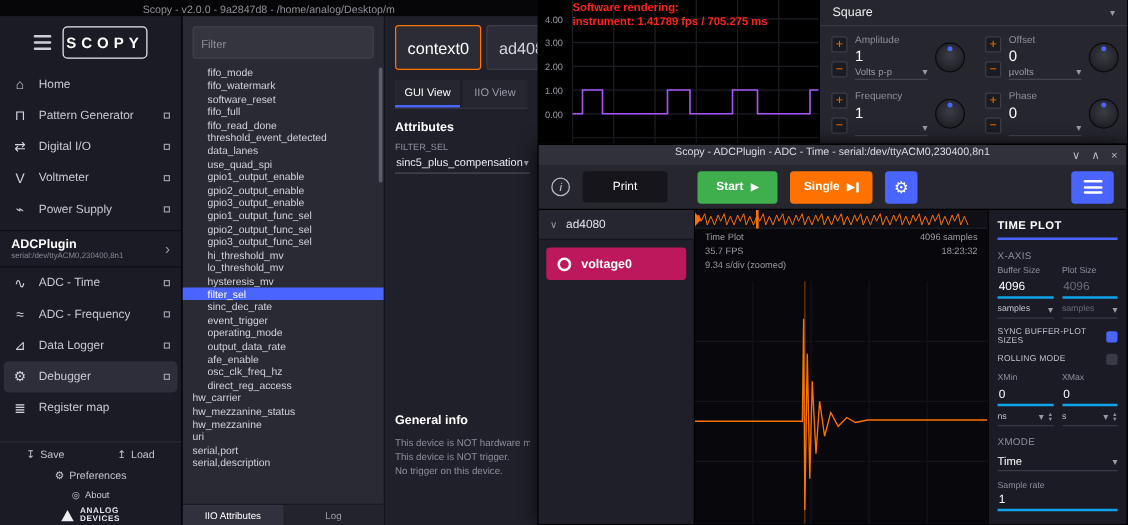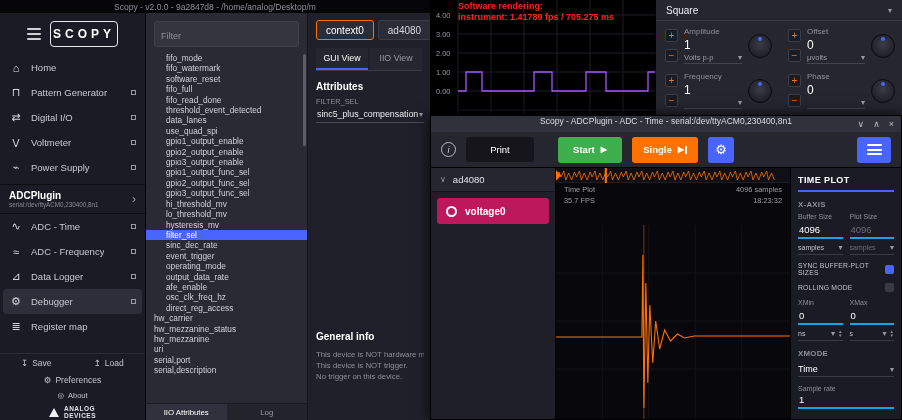--- a/index.html
+++ b/index.html
@@ -44,21 +44,21 @@
 .aitem.ctx{padding-left:8px}
 .aitem.sel{background:#4a64ff;color:#fff}
 .vscroll{position:absolute;right:1px;top:4px;width:3px;height:92px;background:#5c5c68;border-radius:2px;cursor:pointer}
 .fp-tabs{height:17px;display:flex;border-top:1px solid #1a1a22}
 .fp-tab{flex:1;display:flex;align-items:center;justify-content:center;font-size:7.8px;color:#9a9aa5;background:#23232c;cursor:pointer}
 .fp-tab.active{color:#fff;background:#31313d}
 
 
 .dpanel{flex:1;background:#20202a;padding:7px 8px;position:relative;overflow:hidden}
 .chips{display:flex;gap:4px}
-.chip{height:20px;padding:0 9px;background:#2c2c36;border:1px solid #3c3c48;border-radius:3px;color:#d5d5dd;font-size:10px;cursor:pointer;white-space:nowrap}
+.chip{height:36px;padding:0 9px;background:#2c2c36;border:1px solid #3c3c48;border-radius:3px;color:#d5d5dd;font-size:13px;cursor:pointer;white-space:nowrap}
 .chip.active{border-color:#ff7200;color:#fff}
 .view-tabs{display:flex;gap:2px;margin-top:8px;border-bottom:1px solid #3a3a46}
 .vtab{flex:1;text-align:center;font-size:8.8px;color:#9a9aa5;padding:5px 0;background:#262630;cursor:pointer}
 .vtab.active{color:#fff;border-bottom:2px solid #4a64ff}
 .attrs-title{margin:10px 0 4px;font-size:10px;color:#fff;font-weight:bold}
 .attr-label{font-size:7.3px;color:#8f8f9c;margin-top:5px}
 .attr-value{display:flex;justify-content:space-between;align-items:center;font-size:8.8px;color:#eaeaf0;border-bottom:1px solid #4a4a56;padding:3px 1px;width:108px;cursor:pointer}
 .caret{color:#9a9aa5;font-size:8px}
 .gi-block{position:absolute;left:8px;right:6px;top:318px}
 .gi-title{font-size:10px;color:#fff;font-weight:bold;margin-bottom:7px}
@@ -104,21 +104,21 @@
 .dev-row{height:24px;display:flex;align-items:center;gap:7px;padding:0 9px;font-size:9.5px;color:#e2e2ea;background:#262630;border-bottom:1px solid #14141c;cursor:pointer}
 .dev-caret{font-size:8px;color:#9a9aa5}
 .chan-btn{margin:6px;width:calc(100% - 12px);height:26px;background:#be185d;border:none;border-radius:3px;display:flex;align-items:center;gap:8px;padding:0 9px;color:#fff;font-size:10px;font-weight:bold;cursor:pointer}
 .ring{width:11px;height:11px;border:2px solid #fff;border-radius:50%;flex:none}
 .plot-panel{flex:1;background:#08080c;position:relative;overflow:hidden}
 .preview{height:15px;background:#0f0f15;border-bottom:1px solid #1d1d26;position:relative;cursor:pointer}
 .ph-row{display:flex;justify-content:space-between;padding:2px 8px 0;font-size:7.4px;color:#9a9aa5;white-space:nowrap}
 .main-svg{position:absolute;left:0;top:57px;width:100%;height:194px}
 .set-panel{width:111px;background:#1b1b26;border-left:1px solid #000;padding:7px 7px 0;overflow:hidden;flex:none}
 .sp-tab{font-size:9px;color:#fff;font-weight:bold;letter-spacing:.4px;padding-bottom:5px;border-bottom:2px solid #4a64ff;margin-bottom:6px}
-.sp-sec{font-size:7.8px;color:#8f8f9c;font-weight:bold;margin:8px 0 4px;letter-spacing:.3px}
+.sp-sec{font-size:7.8px;color:#8f8f9c;font-weight:normal;margin:8px 0 4px;letter-spacing:.3px}
 .grid2{display:grid;grid-template-columns:1fr 1fr;column-gap:7px;row-gap:2px}
 .f-label{font-size:7px;color:#8f8f9c}
 .f-input{font-size:9.5px;color:#fff;border-bottom:2px solid #0ea5e9;padding:2px 0 2px 1px;cursor:text}
 .dim{color:#6c6c78!important}
 .f-unit{display:flex;justify-content:space-between;align-items:center;font-size:7px;color:#c2c2cc;border-bottom:1px solid #3a3a46;padding:2px 0;cursor:pointer}
 .spin{display:flex;flex-direction:column;font-size:4.5px;line-height:4px;color:#8f8f9c}
 .row-bt{display:flex;justify-content:space-between;align-items:center;margin-top:7px;font-size:6.8px;color:#c2c2cc;letter-spacing:.2px}
 .checkbox{width:9px;height:9px;background:#4a64ff;border-radius:2px;flex:none;cursor:pointer}
 .checkbox.off{background:#3a3a46}
 </style>
@@ -451,20 +451,23 @@
           </svg>
         </div>
         <div class="ph-row">
           <span>Time Plot</span>
           <span>4096 samples</span>
         </div>
         <div class="ph-row">
           <span>35.7 FPS</span>
           <span>18:23:32</span>
         </div>
+        <div class="ph-row">
+          <span>9.34 s/div (zoomed)</span>
+        </div>
         <svg class="main-svg" preserveAspectRatio="none" viewBox="0 0 237 194">
           <g stroke="#13131c" stroke-width="1">
             <line x1="0" y1="48" x2="237" y2="48"></line>
               <line x1="0" y1="96" x2="237" y2="96"></line>
               <line x1="0" y1="144" x2="237" y2="144"></line>
             <line x1="47" y1="0" x2="47" y2="194"></line>
               <line x1="94" y1="0" x2="94" y2="194"></line>
               <line x1="141" y1="0" x2="141" y2="194"></line>
               <line x1="188" y1="0" x2="188" y2="194"></line>
           </g>

